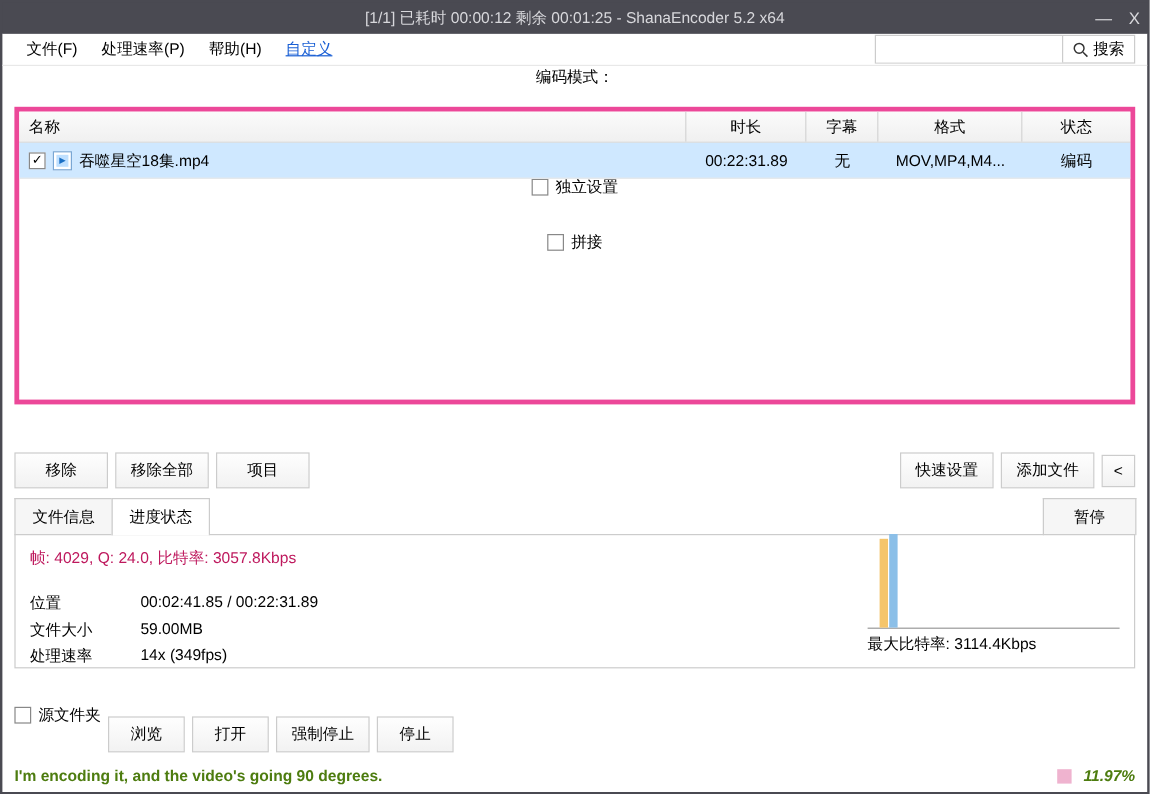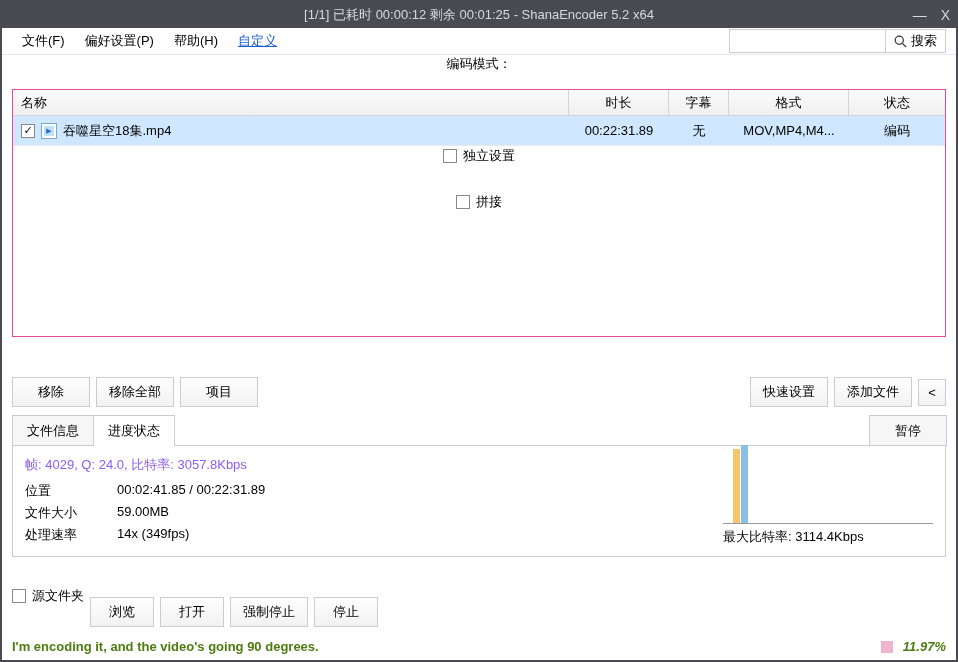--- a/index.html
+++ b/index.html
@@ -11,21 +11,21 @@
 .app-body { background: #fff; height: 632px; display: flex; flex-direction: column; }
 .menubar { height: 32px; display: flex; align-items: center; padding: 0 10px; border-bottom: 1px solid #e8e8e8; }
 .menu-item { padding: 4px 10px; cursor: pointer; }
 .menu-item.custom { color: #1a5fd4; text-decoration: underline; font-family: Liberation Serif, serif; }
 .search-wrap { margin-left: auto; display: flex; align-items: center; border: 1px solid #ccc; height: 24px; }
 .search-wrap input { border: none; outline: none; width: 155px; padding: 0 6px; height: 22px; }
 .search-btn { border-left: 1px solid #ccc; padding: 0 8px; height: 22px; display: flex; align-items: center; gap: 4px; cursor: pointer; }
 .mode-row { height: 34px; display: flex; align-items: center; padding: 0 46px; gap: 28px; flex-direction: column; }
 .check-wrap { display: flex; align-items: center; gap: 6px; }
 .checkmark { width: 14px; height: 14px; border: 1px solid #888; display: inline-flex; align-items: center; justify-content: center; font-size: 10px; color: #333; }
-.table-wrap { margin: 0 10px; border: 1px solid #ec4899; height: 318px; overflow: hidden; }
+.table-wrap { margin: 0 10px; border: 4px solid #ec4899; height: 318px; overflow: hidden; }
 .thead { display: flex; background: linear-gradient(#fbfbfb,#f0f0f0); height: 26px; border-bottom: 1px solid #d4d4d4; }
 .th { border-right: 1px solid #d4d4d4; padding: 4px 8px; display: flex; align-items: center; }
 .col-name { flex: 0 0 556px; }
 .col-dur { flex: 0 0 100px; justify-content: center; }
 .col-sub { flex: 0 0 60px; justify-content: center; }
 .col-fmt { flex: 0 0 120px; justify-content: center; }
 .col-stat { flex: 1; justify-content: center; border-right: none; }
 .trow { display: flex; height: 30px; align-items: center; background: #cfe8ff; border-bottom: 1px solid #e8e8e8; }
 .td { padding: 4px 8px; display: flex; align-items: center; }
 .td.col-name { gap: 6px; }
@@ -35,21 +35,21 @@
 .btn-row { display: flex; padding: 8px 10px; gap: 6px; align-items: center; }
 .btn { border: 1px solid #ccc; background: linear-gradient(#fefefe,#f2f2f2); padding: 5px 0; width: 78px; text-align: center; cursor: pointer; font-size: 13px; margin-top: 32px; }
 .btn.small { width: 28px; }
 .spacer { flex: 1; }
 .tabs { display: flex; padding: 0 10px; }
 .tab { border: 1px solid #ccc; border-bottom: none; padding: 6px 14px; background: #f6f6f6; cursor: pointer; margin-right: -1px; }
 .tab.active { background: #fff; position: relative; z-index: 2; }
 .tab.right { margin-left: auto; width:78px; text-align:center;}
 .info-panel { margin: 0 10px; border: 1px solid #ccc; padding: 10px 12px; display: flex; height: 112px; margin-top: -1px; }
 .info-left { flex: 1; }
-.stat-line { color: #8b5cf6; margin-bottom: 8px; }
+.stat-line { color: #be185d; margin-bottom: 20px; }
 .info-row { display: flex; margin-bottom: 4px; }
 .info-label { width: 92px; }
 .info-right { width: 210px; display: flex; flex-direction: column; }
 .graph { flex: 1; border-bottom: 1px solid #999; position: relative; margin-bottom: 4px; }
 .bar { position: absolute; bottom: 0; width: 7px; }
 .bar.y { background: #f5c56b; left: 10px; height: 74px; }
 .bar.b { background: #8bbfe8; left: 18px; height: 78px; }
 .bottom-row { display: flex; align-items: center; padding: 8px 10px; gap: 6px; }
 .path-input { flex: 1; border: 1px solid #ccc; height: 26px; padding: 0 8px; display: flex; align-items: center; color: #555; }
 .status-bar { display: flex; align-items: center; padding: 4px 10px 6px; color: #4d7c0f; font-weight: bold; font-size: 13px; }
@@ -63,21 +63,21 @@
   <span class="titlebar-text">[1/1] 已耗时 00:00:12  剩余 00:01:25 - ShanaEncoder 5.2 x64</span>
   <div class="titlebar-controls">
     <span>—</span>
     <span>X</span>
   </div>
 </div>
 
 <div class="app-body">
   <div class="menubar">
     <span class="menu-item">文件(F)</span>
-    <span class="menu-item">偏好设置(P)</span>
+    <span class="menu-item">处理速率(P)</span>
     <span class="menu-item">帮助(H)</span>
     <span class="menu-item custom">自定义</span>
     <div class="search-wrap">
       <input type="text" placeholder="" style="">
       <div class="search-btn">
         <svg width="13" height="13" viewBox="0 0 16 16">
             <circle cx="6.5" cy="6.5" r="5" fill="none" stroke="#333" stroke-width="1.5"></circle>
             <line x1="10.5" y1="10.5" x2="15" y2="15" stroke="#333" stroke-width="1.5"></line>
           </svg>
         <span>搜索</span>

